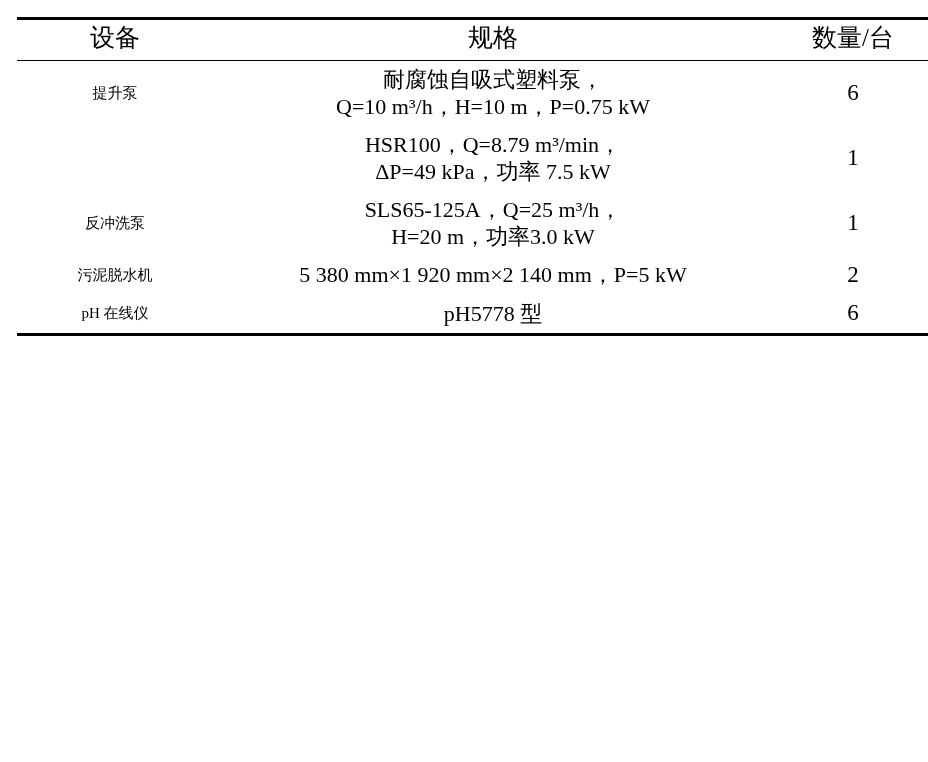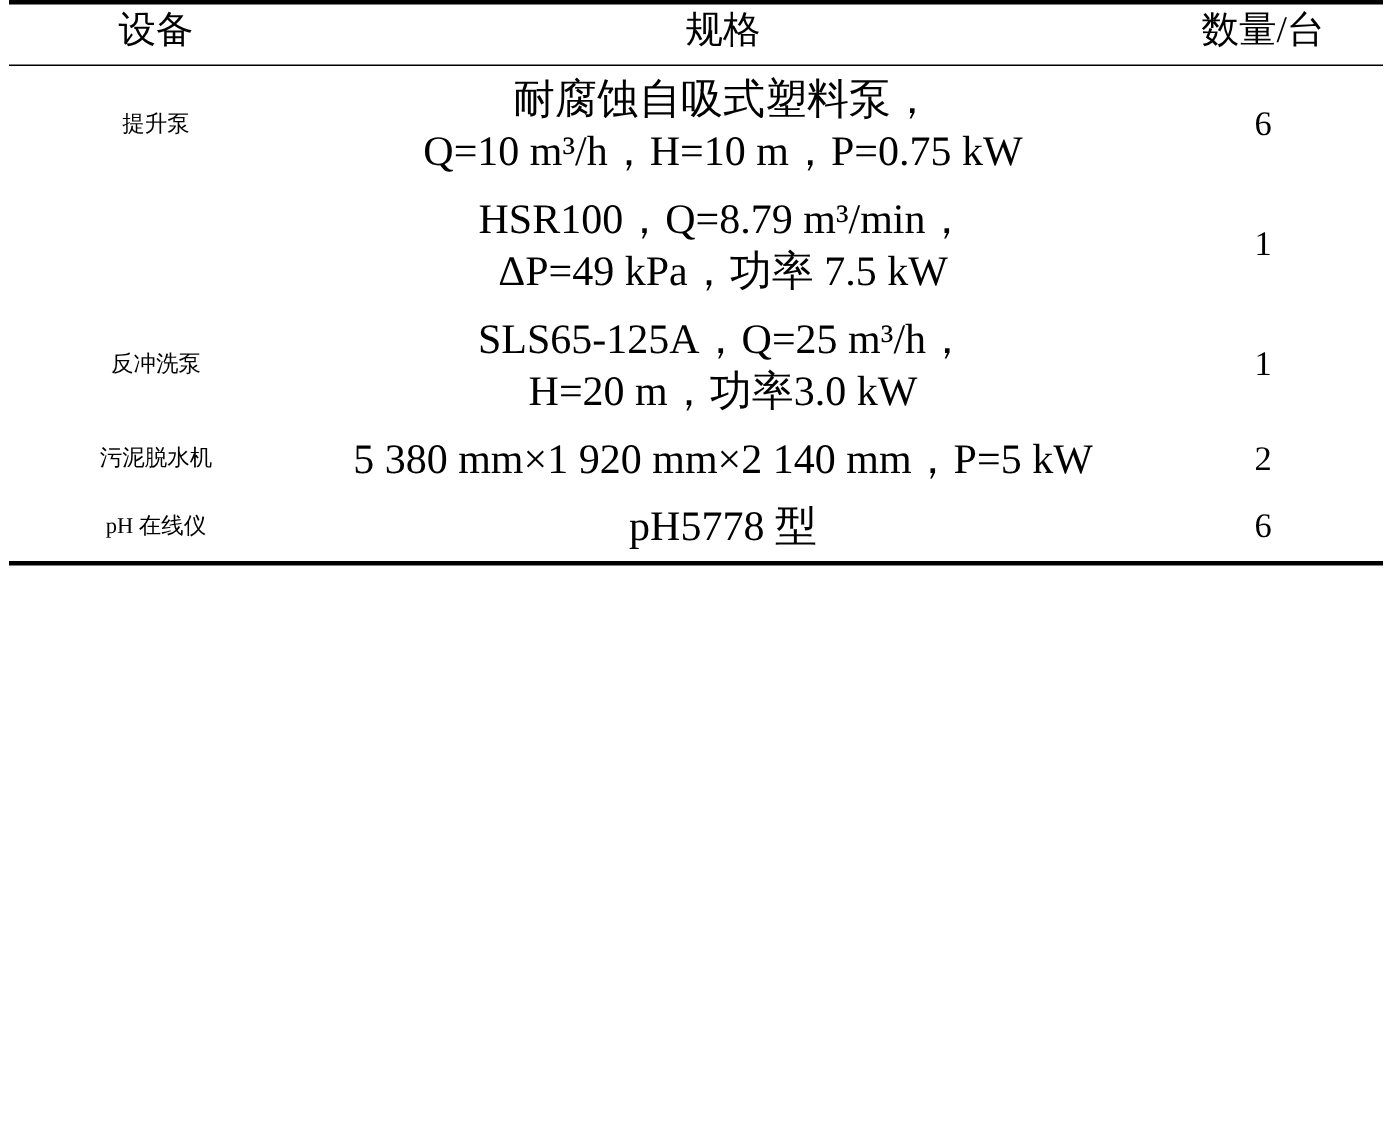--- a/index.html
+++ b/index.html
@@ -10,21 +10,22 @@
   body {
     width: 928px;
     height: 762px;
     font-family: "Liberation Serif", "DejaVu Serif", serif;
     color: #000000;
     overflow: hidden;
   }
   .table-wrap {
     width: 812px;
     box-sizing: border-box;
-    padding: 0 6px;
+    padding: 17px 6px;
+    margin-left: 11px;
   }
   table.equip {
     width: 916px;
     border-collapse: collapse;
     table-layout: fixed;
   }
   table.equip col.c-device { width: 196px; }
   table.equip col.c-spec   { width: 560px; }
   table.equip col.c-qty    { width: 160px; }
 
@@ -46,21 +47,21 @@
   }
   tbody tr:last-child td {
     border-bottom: 3px solid #000;
   }
   td.device {
     font-size: 15px;
     white-space: nowrap;
     font-family: Liberation Serif, serif;
   }
   td.spec {
-    font-size: 28px;
+    font-size: 22px;
   }
   td.qty {
     font-size: 23px;
   }
   .spec-line {
     display: block;
     white-space: nowrap;
   }
   
 </style>

